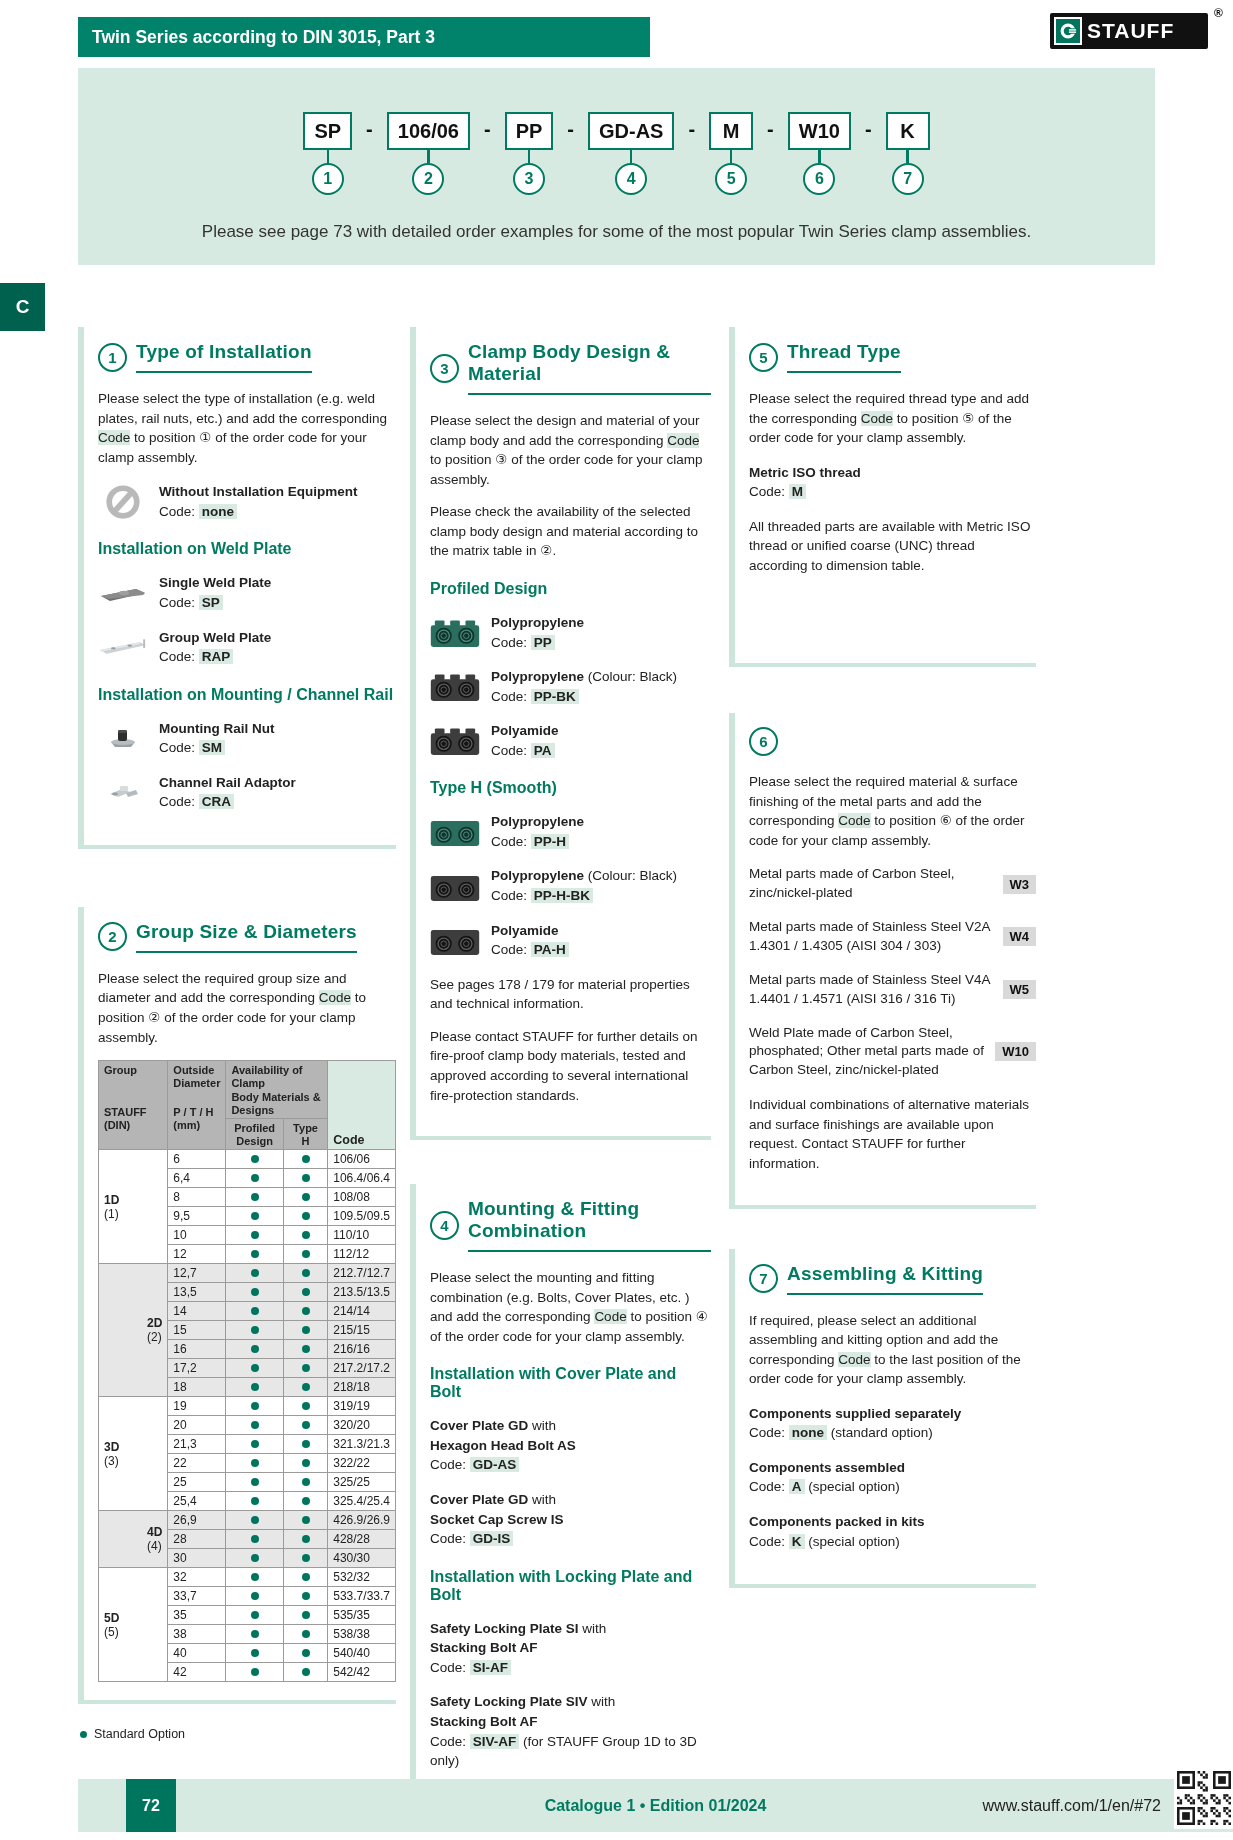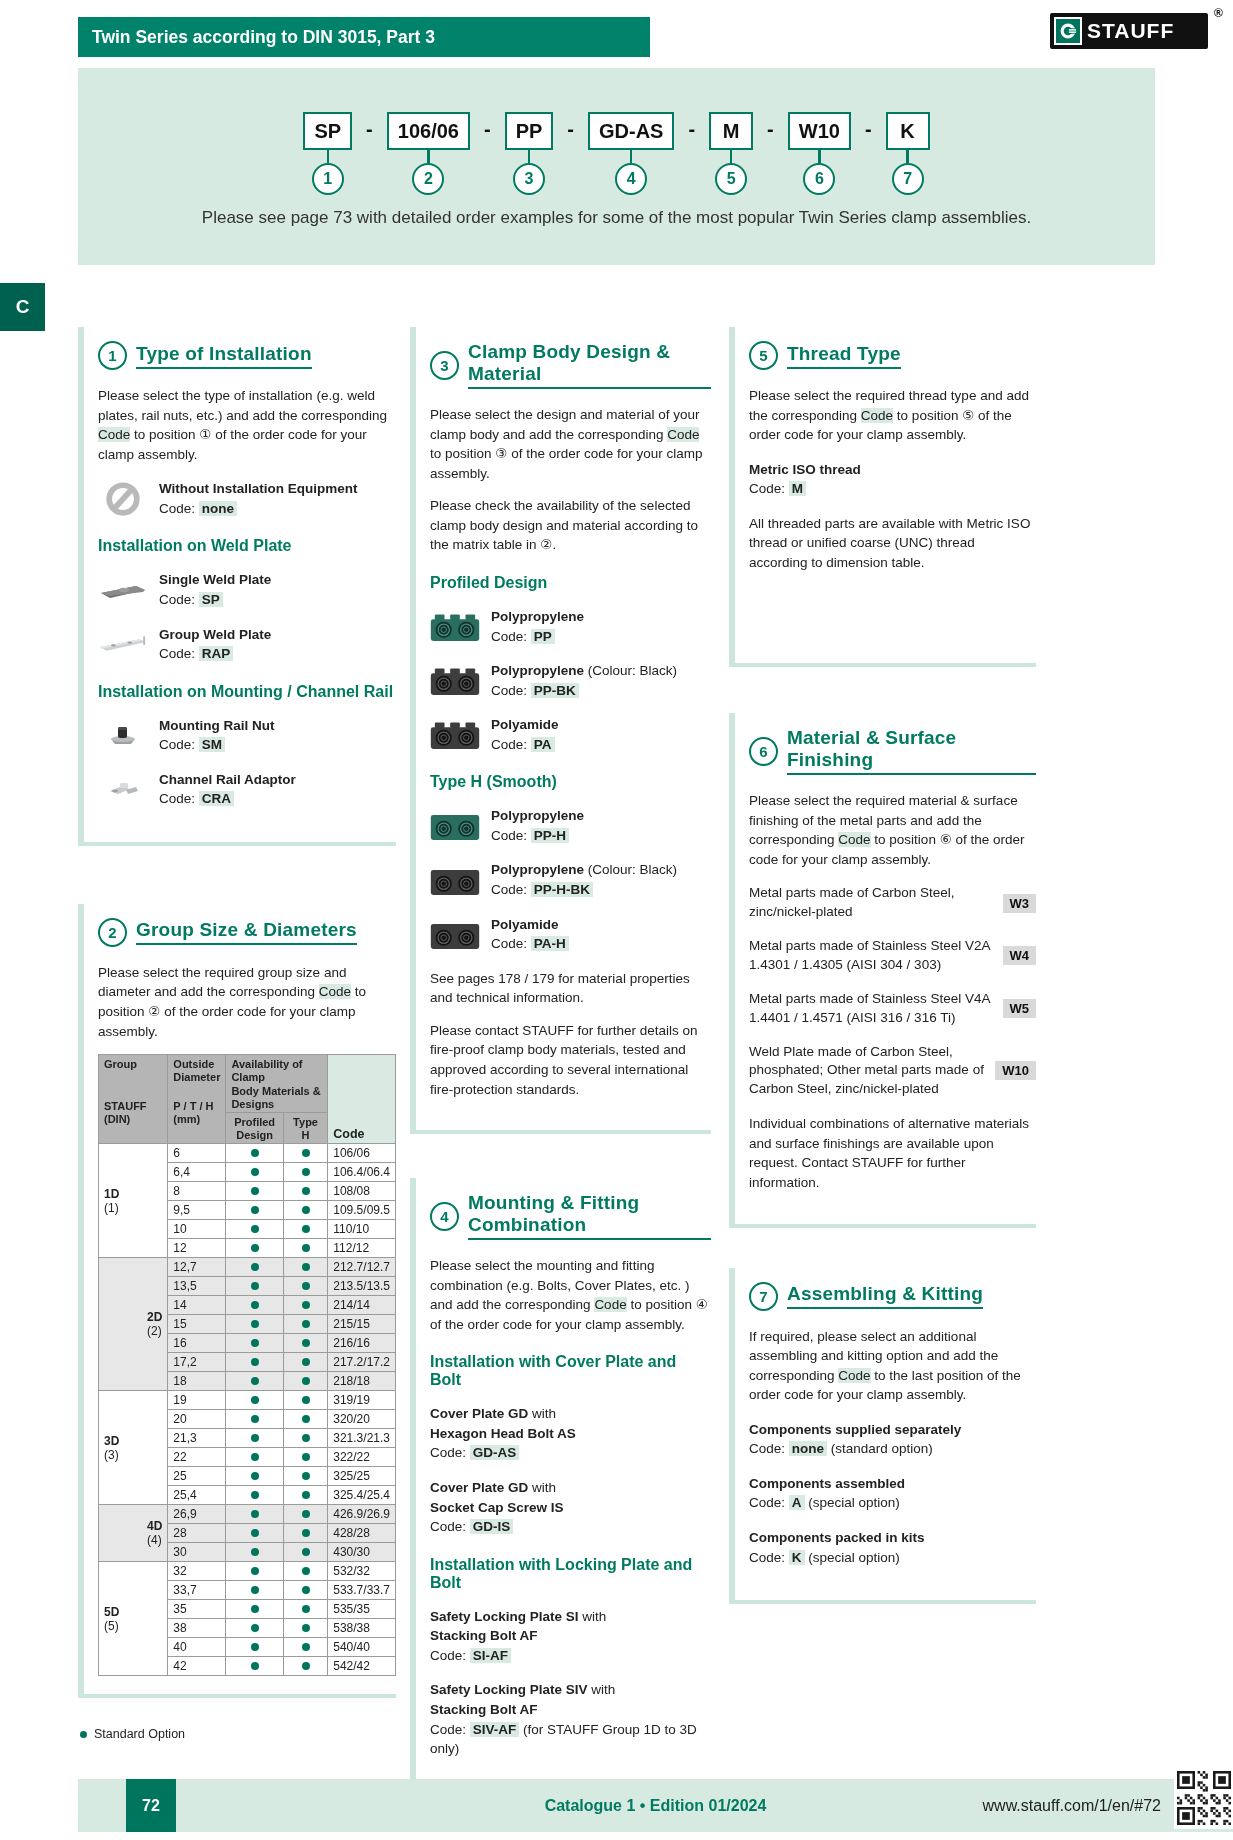--- a/index.html
+++ b/index.html
@@ -32,36 +32,36 @@
   
   .opanel{position:absolute;left:78px;top:68px;width:1077px;height:197px;background:var(--mint);}
   .orow{display:flex;justify-content:center;align-items:flex-start;gap:14px;padding-top:44px;}
   .seg{display:flex;flex-direction:column;align-items:center;}
   .obox{background:#fff;border:2.5px solid var(--green);color:#111;font-weight:bold;font-size:20px;
     height:34px;line-height:34px;padding:0 9px;min-width:22px;text-align:center;}
   .stem{width:2.5px;height:13px;background:var(--green);}
   .ocirc{width:28px;height:28px;border-radius:50%;border:2.5px solid var(--green);background:#fff;
     color:var(--green);font-weight:bold;font-size:16px;display:flex;align-items:center;justify-content:center;}
   .osep{font-weight:bold;font-size:20px;color:#111;margin-top:6px;}
-  .ocap{text-align:center;font-size:17px;color:#333;margin-top:13px;}
+  .ocap{text-align:center;font-size:17px;color:#333;margin-top:27px;}
   
   .ctab{position:absolute;left:0;top:283px;width:45px;height:48px;background:var(--green-dark);
     color:#fff;font-weight:bold;font-size:19px;display:flex;align-items:center;justify-content:center;}
   
   .col{position:absolute;top:327px;}
   .col1{left:78px;width:318px;}
   .col2{left:410px;width:301px;}
   .col3{left:729px;width:307px;}
   .sec{border-left:6px solid var(--mint-line);border-bottom:4px solid var(--mint-line);
     padding:10px 0 18px 14px;box-sizing:border-box;}
   .sec-head{display:flex;align-items:center;gap:9px;margin:4px 0 16px;}
   .cnum{width:25px;height:25px;border:2px solid var(--green);border-radius:50%;color:var(--green);
     font-weight:bold;font-size:15px;display:flex;align-items:center;justify-content:center;flex:none;}
   .stitle{color:var(--green);font-size:19px;font-weight:bold;border-bottom:2.5px solid var(--green);
-    padding-bottom:2px;letter-spacing:.2px;}
+    padding-bottom:8px;letter-spacing:.2px;}
   .para{font-size:13.5px;line-height:1.45;margin:0 0 13px;color:#222;}
   .subhead{color:var(--green);font-weight:bold;font-size:16px;margin:19px 0 13px;}
   .item{display:flex;gap:11px;margin:15px 0;align-items:center;}
   .item .ic{width:50px;flex:none;display:flex;justify-content:center;align-items:center;}
   .itxt{font-size:13.5px;line-height:1.45;}
   .cline .codev{background:var(--hl);font-weight:bold;padding:0 3px;}
   .hlw{background:var(--hl);}
   .wrow{display:flex;justify-content:space-between;align-items:center;gap:10px;margin:15px 0;}
   .wtext{font-size:13.5px;line-height:1.4;max-width:248px;}
   .wbadge{background:#d9d9d9;color:#111;font-weight:bold;font-size:13px;padding:2px 7px;flex:none;}
@@ -637,21 +637,20 @@
             <div class="nline"><b>Metric ISO thread</b></div>
             <div class="cline">Code: <span class="codev">M</span></div>
           </div>
         </div>
         <div class="para">All threaded parts are available with Metric ISO thread or unified coarse (UNC) thread according to dimension table.</div>
       </div>
   </section>
   <section class="sec" style="min-height:378px;margin-bottom:40px;">
     <div class="sec-head">
       <span class="cnum">6</span>
-      <span class="stitle">Material &amp; Surface Finishing</span>
     </div>
     <div>
         <div class="para">Please select the required material &amp; surface finishing of the metal parts and add the corresponding <span class="hlw">Code</span> to position ⑥ of the order code for your clamp assembly.</div>
         <div class="wrow">
           <div class="wtext">Metal parts made of Carbon Steel, zinc/nickel-plated</div>
           <span class="wbadge">W3</span>
         </div>
         <div class="wrow">
           <div class="wtext">Metal parts made of Stainless Steel V2A 1.4301 / 1.4305 (AISI 304 / 303)</div>
           <span class="wbadge">W4</span>

